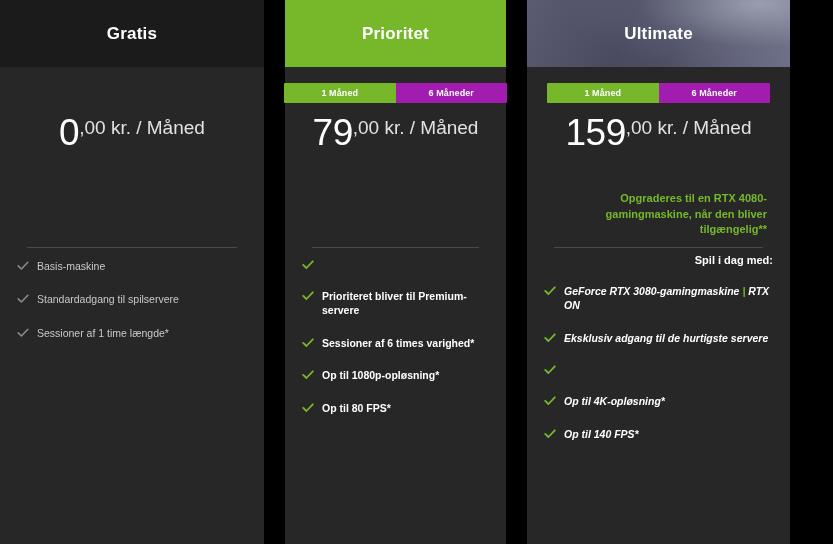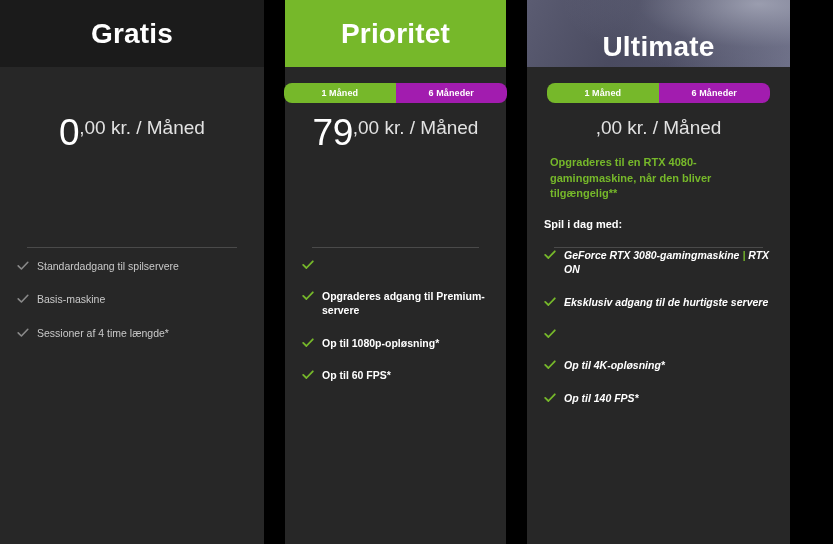--- a/index.html
+++ b/index.html
@@ -46,48 +46,47 @@
   .plan-header-free {
     background: #1b1b1b;
   }
   .plan-header-priority {
     background: #76b82a;
   }
   .plan-header-ultimate {
     background:
       radial-gradient(120% 170% at 88% 6%, rgba(175,178,194,0.75) 0%, rgba(120,123,145,0.25) 38%, rgba(0,0,0,0) 62%),
       linear-gradient(116deg, #5b5c72 0%, #4a4b60 38%, #4d4e64 58%, #6e7088 100%);
-    align-items: flex-end;
   }
   .plan-title {
     color: #ffffff;
-    font-size: 28px;
+    font-size: 17px;
     font-weight: bold;
     letter-spacing: 0.2px;
-    margin: 4px;
+    margin: 12px;
   }
 
   
   .plan-body {
     flex: 1 1 auto;
     display: flex;
     flex-direction: column;
     padding: 0 17px;
     box-sizing: border-box;
     position: relative;
   }
 
   
   .billing-toggle {
     display: flex;
     margin-top: 16px;
     height: 20px;
     width: 223px;
     align-self: center;
-    border-radius: 8px;
+    border-radius: 1px;
     overflow: hidden;
   }
   .toggle-opt {
     flex: 1 1 50%;
     display: flex;
     align-items: center;
     justify-content: center;
     font-size: 9px;
     font-weight: bold;
     color: #ffffff;
@@ -128,21 +127,22 @@
     background: #4a4a4a;
     margin: 0 5px;
     position: absolute;
     left: 22px;
     right: 22px;
     top: 180px;
   }
 
   
   .promo-block {
-    text-align: left;
+    margin-top: 36px;
+    text-align: right;
   }
   .promo-text {
     color: #76b82a;
     font-size: 11px;
     font-weight: bold;
     line-height: 1.42;
     margin: 0 6px;
   }
   .promo-sub {
     color: #ffffff;
@@ -212,37 +212,37 @@
 
       <div class="divider"></div>
 
       <ul class="feature-list features-free">
         <li class="feature-item">
           <span class="check-icon">
             <svg width="12" height="12" viewBox="0 0 12 12">
                 <path d="M1.2 5.9 L4.4 9.0 L10.8 2.3" stroke="#8a8a8a" stroke-width="1.6" fill="none" stroke-linecap="round" stroke-linejoin="round"></path>
               </svg>
           </span>
+          <span class="feature-text">Basis-maskine</span>
+        </li>
+        <li class="feature-item">
+          <span class="check-icon">
+            <svg width="12" height="12" viewBox="0 0 12 12">
+                <path d="M1.2 5.9 L4.4 9.0 L10.8 2.3" stroke="#8a8a8a" stroke-width="1.6" fill="none" stroke-linecap="round" stroke-linejoin="round"></path>
+              </svg>
+          </span>
           <span class="feature-text">Standardadgang til spilservere</span>
         </li>
         <li class="feature-item">
           <span class="check-icon">
             <svg width="12" height="12" viewBox="0 0 12 12">
                 <path d="M1.2 5.9 L4.4 9.0 L10.8 2.3" stroke="#8a8a8a" stroke-width="1.6" fill="none" stroke-linecap="round" stroke-linejoin="round"></path>
               </svg>
           </span>
-          <span class="feature-text">Basis-maskine</span>
-        </li>
-        <li class="feature-item">
-          <span class="check-icon">
-            <svg width="12" height="12" viewBox="0 0 12 12">
-                <path d="M1.2 5.9 L4.4 9.0 L10.8 2.3" stroke="#8a8a8a" stroke-width="1.6" fill="none" stroke-linecap="round" stroke-linejoin="round"></path>
-              </svg>
-          </span>
-          <span class="feature-text">Sessioner af 4 time længde*</span>
+          <span class="feature-text">Sessioner af 1 time længde*</span>
         </li>
       </ul>
 
     </div>
   </section>
 
   <section class="plan-col col-priority">
     <div class="plan-header plan-header-priority">
       <h2 class="plan-title">Prioritet</h2>
     </div>
@@ -267,55 +267,64 @@
                 <path d="M1.2 5.9 L4.4 9.0 L10.8 2.3" stroke="#76b82a" stroke-width="1.8" fill="none" stroke-linecap="round" stroke-linejoin="round"></path>
               </svg>
           </span>
         </li>
         <li class="feature-item">
           <span class="check-icon">
             <svg width="12" height="12" viewBox="0 0 12 12">
                 <path d="M1.2 5.9 L4.4 9.0 L10.8 2.3" stroke="#76b82a" stroke-width="1.8" fill="none" stroke-linecap="round" stroke-linejoin="round"></path>
               </svg>
           </span>
-          <span class="feature-text">Opgraderes adgang til Premium-servere</span>
+          <span class="feature-text">Prioriteret bliver til Premium-servere</span>
+        </li>
+        <li class="feature-item">
+          <span class="check-icon">
+            <svg width="12" height="12" viewBox="0 0 12 12">
+                <path d="M1.2 5.9 L4.4 9.0 L10.8 2.3" stroke="#76b82a" stroke-width="1.8" fill="none" stroke-linecap="round" stroke-linejoin="round"></path>
+              </svg>
+          </span>
+          <span class="feature-text">Sessioner af 6 times varighed*</span>
         </li>
         <li class="feature-item">
           <span class="check-icon">
             <svg width="12" height="12" viewBox="0 0 12 12">
                 <path d="M1.2 5.9 L4.4 9.0 L10.8 2.3" stroke="#76b82a" stroke-width="1.8" fill="none" stroke-linecap="round" stroke-linejoin="round"></path>
               </svg>
           </span>
           <span class="feature-text">Op til 1080p-opløsning*</span>
         </li>
         <li class="feature-item">
           <span class="check-icon">
             <svg width="12" height="12" viewBox="0 0 12 12">
                 <path d="M1.2 5.9 L4.4 9.0 L10.8 2.3" stroke="#76b82a" stroke-width="1.8" fill="none" stroke-linecap="round" stroke-linejoin="round"></path>
               </svg>
           </span>
-          <span class="feature-text">Op til 60 FPS*</span>
+          <span class="feature-text">Op til 80 FPS*</span>
         </li>
       </ul>
 
     </div>
   </section>
 
   <section class="plan-col col-ultimate">
     <div class="plan-header plan-header-ultimate">
       <h2 class="plan-title">Ultimate</h2>
     </div>
     <div class="plan-body">
 
       <div class="billing-toggle">
         <div class="toggle-opt is-active">1 Måned</div>
         <div class="toggle-opt is-inactive">6 Måneder</div>
       </div>
 
       <div class="price-row">
+        <span class="price-amount">159</span>
         <span class="price-suffix">,00 kr. / Måned</span>
       </div>
 
       <div class="divider"></div>
 
       <div class="promo-block">
         <div class="promo-text">Opgraderes til en RTX 4080-gamingmaskine, når den bliver tilgængelig**</div>
         <div class="promo-sub">Spil i dag med:</div>
       </div>
 

